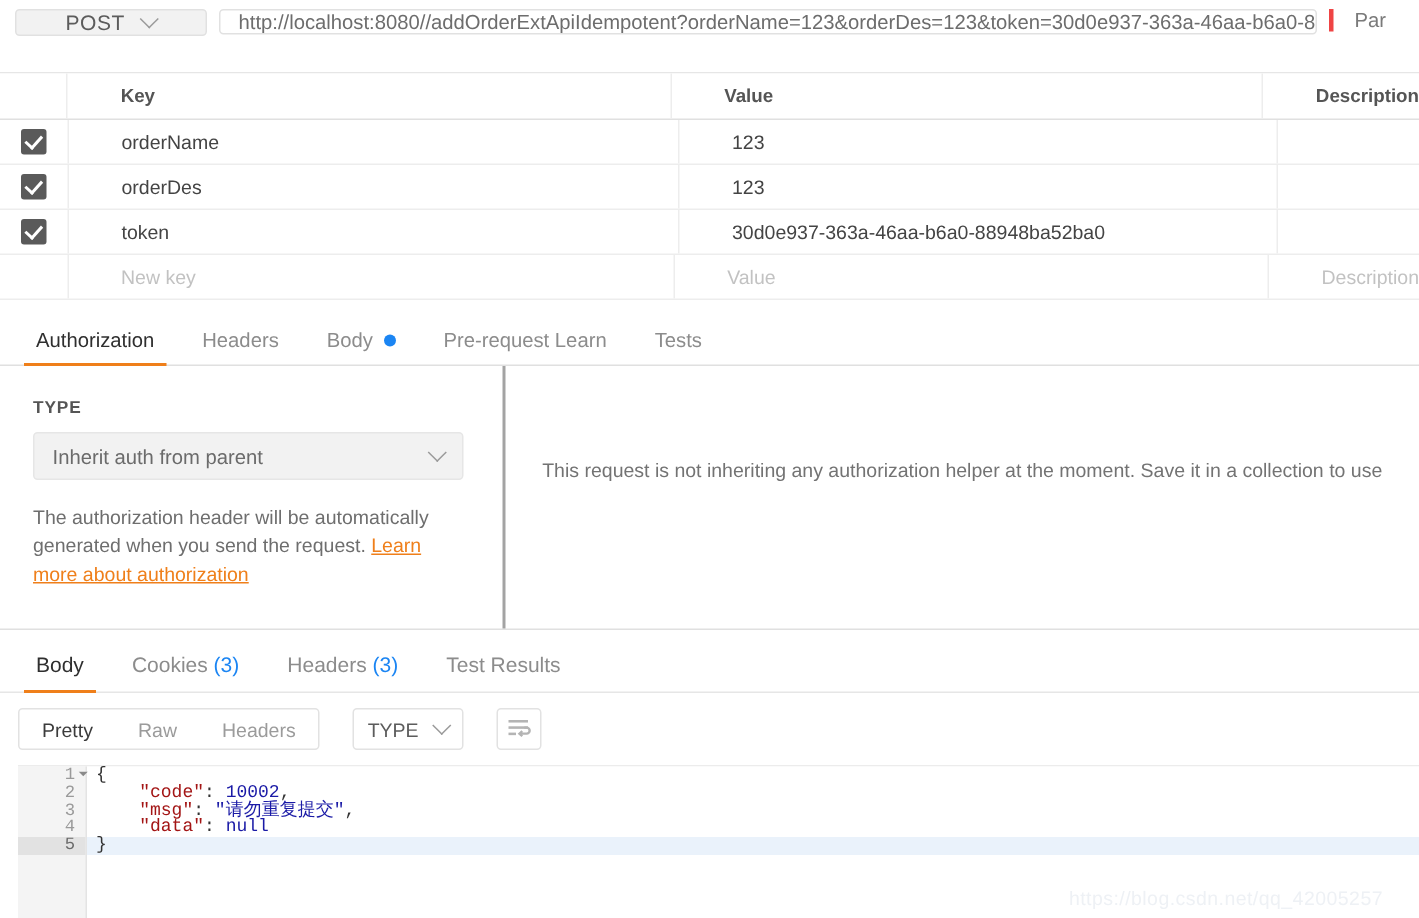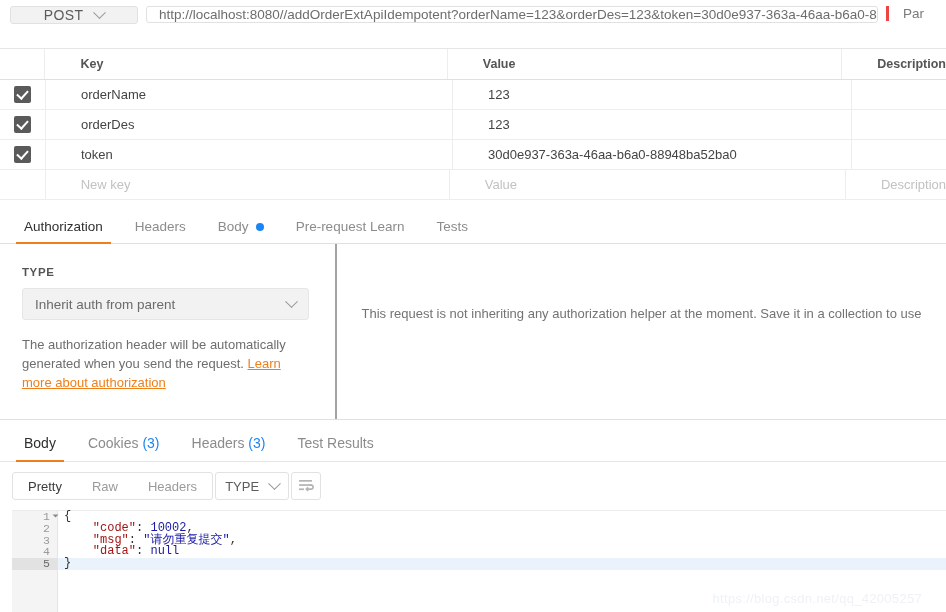--- a/index.html
+++ b/index.html
@@ -52,21 +52,21 @@
   .auth-right span { font-size:13px; color:#737373; white-space:nowrap; }
 
   
   .restabs { position:absolute; left:0; top:420px; width:946px; height:42px; border-bottom:1px solid #e6e6e6; display:flex; align-items:flex-end; padding-left:8px; }
   .restab { padding:0 16px 10px 16px; font-size:14px; color:#8c8c8c; position:relative; }
   .restab.active { color:#2f2f2f; }
   .restab.active::after { content:""; position:absolute; left:8px; right:8px; bottom:-1px; height:2.5px; background:#ef7f1a; }
   .cnt { color:#1b85f3; }
 
   
-  .btoolbar { position:absolute; left:0; top:462px; width:946px; height:48px; display:flex; align-items:center; padding-left:12px; gap:2px; }
+  .btoolbar { position:absolute; left:0; top:462px; width:946px; height:48px; display:flex; align-items:center; padding-left:12px; gap:22px; }
   .seg { height:28px; border:1px solid #e2e2e2; border-radius:3px; display:flex; align-items:stretch; }
   .seg span { padding:0 15px; display:flex; align-items:center; font-size:13px; color:#9b9b9b; }
   .seg span.on { color:#3b3b3b; }
   .selbox { height:28px; min-width:74px; border:1px solid #e2e2e2; border-radius:3px; display:flex; align-items:center; justify-content:space-between; padding:0 9px; gap:10px; font-size:13px; color:#5c5c5c; }
   .wrapbtn { width:30px; height:28px; border:1px solid #e2e2e2; border-radius:3px; display:flex; align-items:center; justify-content:center; }
 
   
   .codearea { position:absolute; left:12px; top:510px; right:0; bottom:0; border-top:1px solid #ececec; display:flex; font-family:"Liberation Mono", monospace; font-size:12px; }
   .gutter { width:46px; background:#f4f4f4; border-right:1px solid #e4e4e4; }
   .gl { height:11.8px; line-height:11.8px; text-align:right; padding-right:7px; color:#9a9a9a; font-size:11.5px; position:relative; }

